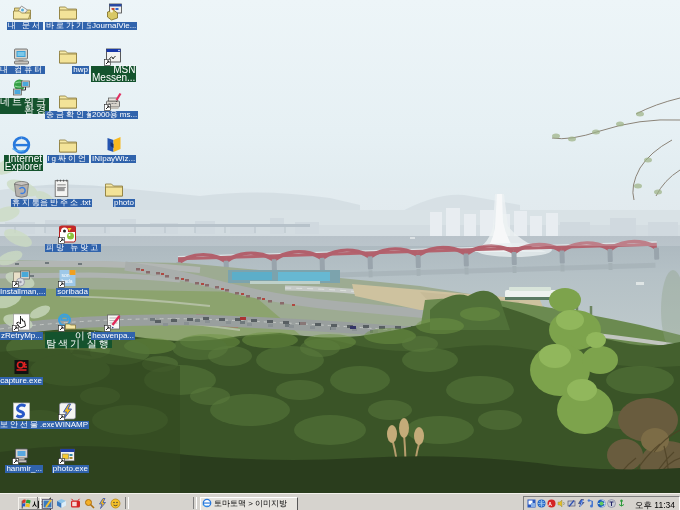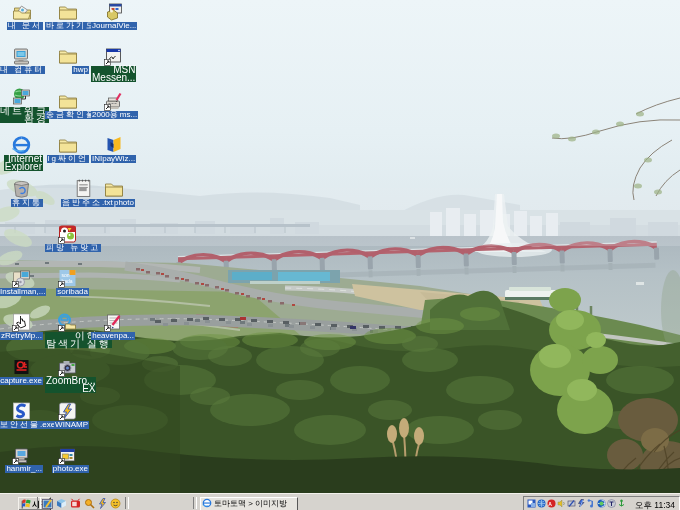--- a/index.html
+++ b/index.html
@@ -577,21 +577,21 @@
 <div class="ic" style="left:-1px;top:46px"><svg class="main" width="21" height="20" viewBox="0 0 20 20">
         <use href="#comp"></use>
       </svg><span class="lb k">내 컴퓨터</span></div>
 <div class="ic" style="left:45px;top:46px"><svg class="main" width="21" height="20" viewBox="0 0 20 20">
         <use href="#fold"></use>
       </svg><span class="lb">hwp</span></div>
 <div class="ic" style="left:91px;top:46px"><svg class="main" width="21" height="20" viewBox="0 0 20 20">
         <use href="#msnw"></use>
         <use href="#sarr" x="1" y="13.5"></use>
       </svg><span class="lb2">MSN<br>Messen...</span></div>
-<div class="ic" style="left:-1px;top:87px"><svg class="main" width="21" height="20" viewBox="0 0 20 20">
+<div class="ic" style="left:-1px;top:78px"><svg class="main" width="21" height="20" viewBox="0 0 20 20">
         <use href="#net"></use>
       </svg><span class="lb2 k">네트워크<br>환경</span></div>
 <div class="ic" style="left:45px;top:91px"><svg class="main" width="21" height="20" viewBox="0 0 20 20">
         <use href="#fold"></use>
       </svg><span class="lb k">송금확인폴더</span></div>
 <div class="ic" style="left:91px;top:91px"><svg class="main" width="21" height="20" viewBox="0 0 20 20">
         <use href="#prn"></use>
         <use href="#sarr" x="1" y="13.5"></use>
       </svg><span class="lb">2000<span class="k">용</span>ms...</span></div>
 <div class="ic" style="left:-1px;top:135px"><svg class="main" width="21" height="20" viewBox="0 0 20 20">
@@ -599,21 +599,21 @@
       </svg><span class="lb2">Internet<br>Explorer</span></div>
 <div class="ic" style="left:45px;top:135px"><svg class="main" width="21" height="20" viewBox="0 0 20 20">
         <use href="#fold"></use>
       </svg><span class="lb k">lg싸이언</span></div>
 <div class="ic" style="left:91px;top:135px"><svg class="main" width="21" height="20" viewBox="0 0 20 20">
         <use href="#inip"></use>
       </svg><span class="lb">INIpayWiz...</span></div>
 <div class="ic" style="left:-1px;top:179px"><svg class="main" width="21" height="20" viewBox="0 0 20 20">
         <use href="#bin"></use>
       </svg><span class="lb k">휴지통</span></div>
-<div class="ic" style="left:61px;top:177px"><svg class="main" width="21" height="22" viewBox="0 0 20 20">
+<div class="ic" style="left:39px;top:177px"><svg class="main" width="21" height="22" viewBox="0 0 20 20">
         <use href="#note"></use>
       </svg><span class="lb"><span class="k">음반주소</span>.txt</span></div>
 <div class="ic" style="left:91px;top:179px"><svg class="main" width="21" height="20" viewBox="0 0 20 20">
         <use href="#fold"></use>
       </svg><span class="lb">photo</span></div>
 <div class="ic" style="left:45px;top:224px"><svg class="main" width="21" height="20" viewBox="0 0 20 20">
         <use href="#game"></use>
         <use href="#sarr" x="1" y="13.5"></use>
       </svg><span class="lb k">피망 뉴맞고</span></div>
 <div class="ic" style="left:-1px;top:268px"><svg class="main" width="21" height="20" viewBox="0 0 20 20">
@@ -632,24 +632,20 @@
         <use href="#ehad"></use>
         <use href="#sarr" x="1" y="13.5"></use>
       </svg><span class="lb2 k">이하드<br>탐색기 실행</span></div>
 <div class="ic" style="left:91px;top:312px"><svg class="main" width="21" height="20" viewBox="0 0 20 20">
         <use href="#heav"></use>
         <use href="#sarr" x="1" y="13.5"></use>
       </svg><span class="lb">heavenpa...</span></div>
 <div class="ic" style="left:-1px;top:357px"><svg class="main" width="21" height="20" viewBox="0 0 20 20">
         <use href="#capt"></use>
       </svg><span class="lb">capture.exe</span></div>
-<div class="ic" style="left:45px;top:357px"><svg class="main" width="21" height="20" viewBox="0 0 20 20">
-        <use href="#zoomb"></use>
-        <use href="#sarr" x="1" y="13.5"></use>
-      </svg><span class="lb2">ZoomBro...<br>EX</span></div>
 <div class="ic" style="left:-1px;top:401px"><svg class="main" width="21" height="20" viewBox="0 0 20 20">
         <use href="#sblu"></use>
       </svg><span class="lb"><span class="k">보안선물</span>.exe</span></div>
 <div class="ic" style="left:45px;top:401px"><svg class="main" width="21" height="20" viewBox="0 0 20 20">
         <use href="#wamp"></use>
         <use href="#sarr" x="1" y="13.5"></use>
       </svg><span class="lb">WINAMP</span></div>
 <div class="ic" style="left:-1px;top:445px"><svg class="main" width="21" height="20" viewBox="0 0 20 20">
         <use href="#hanm"></use>
         <use href="#sarr" x="1" y="13.5"></use>

